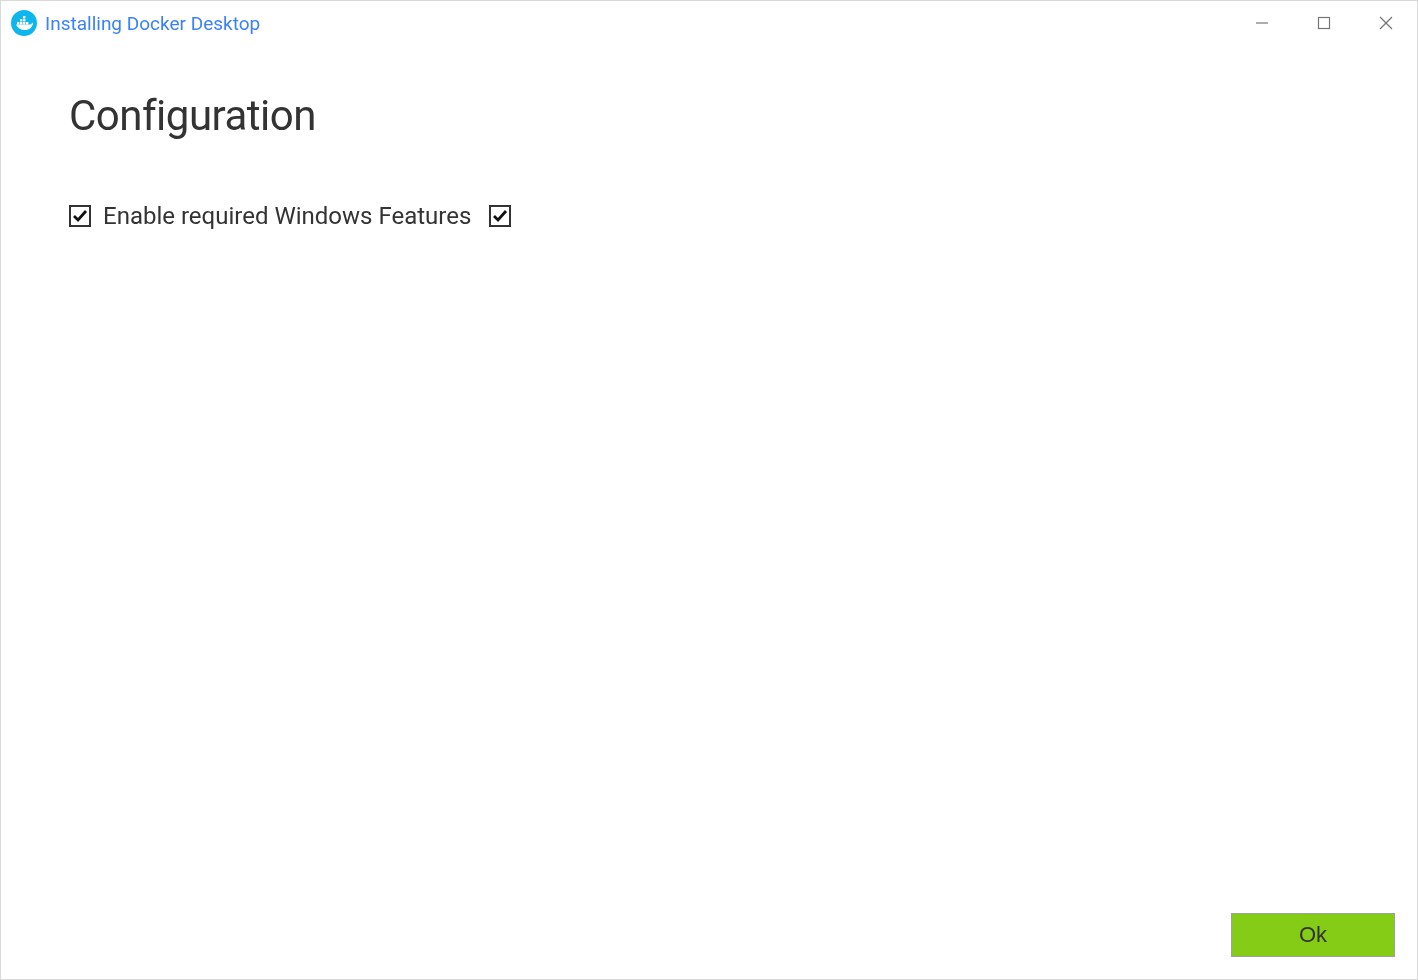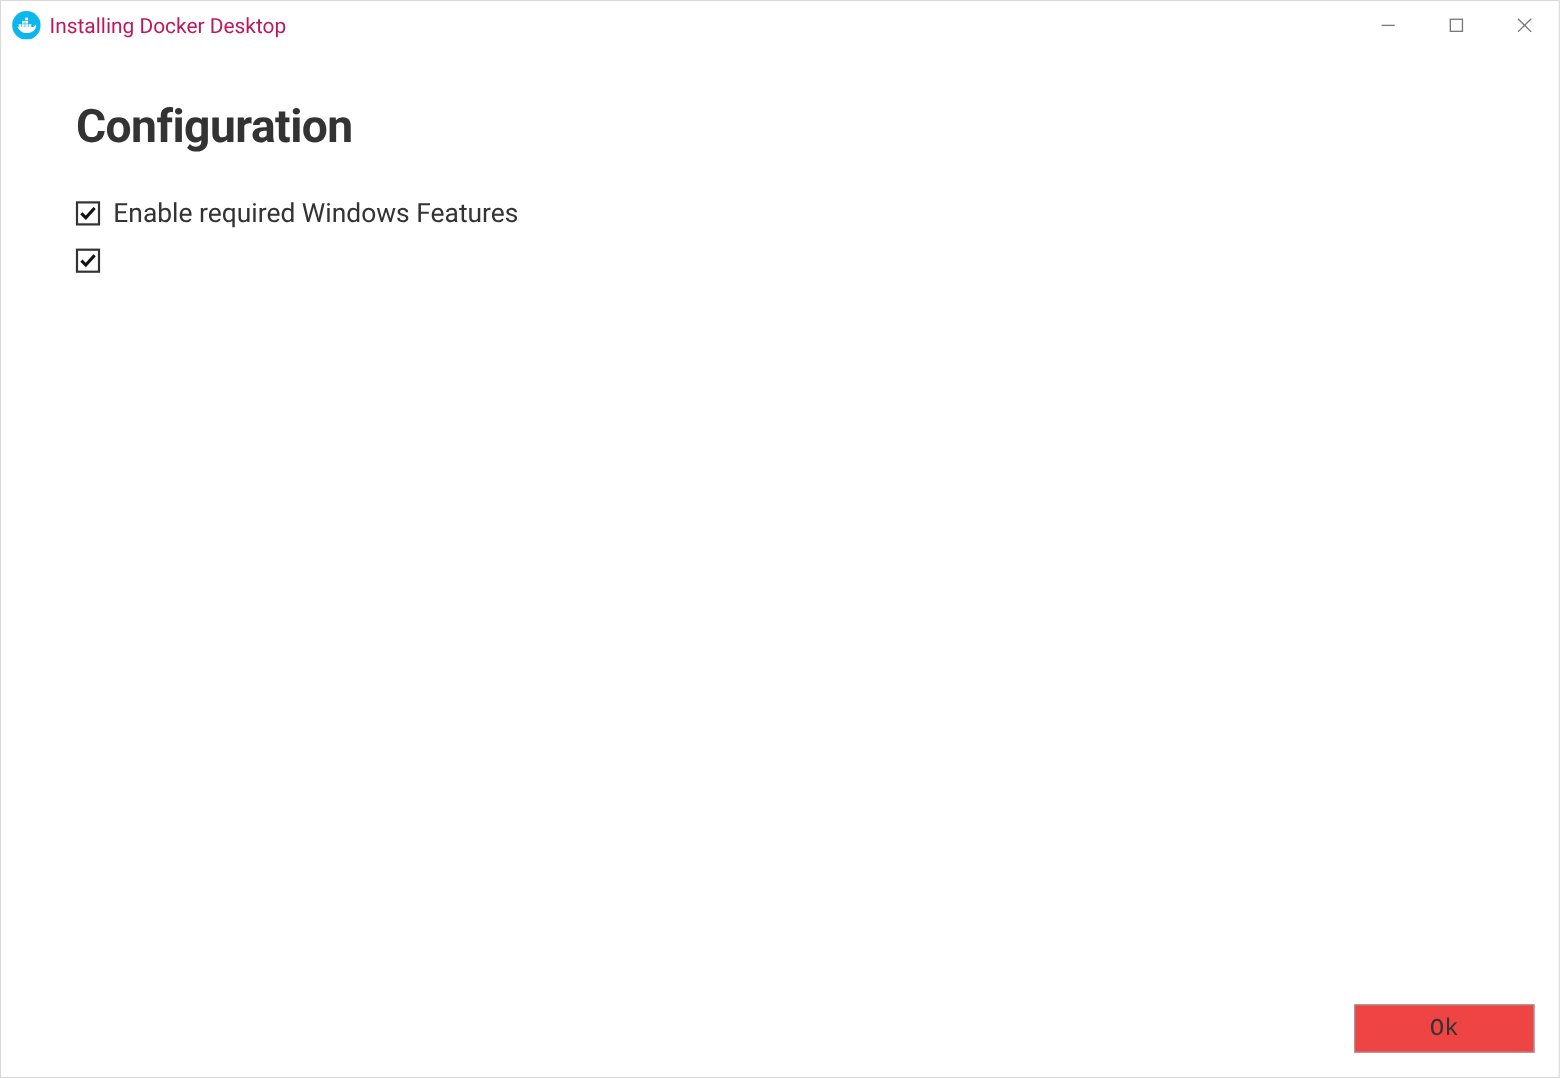--- a/index.html
+++ b/index.html
@@ -33,21 +33,21 @@
       display: flex;
       align-items: center;
       gap: 8px;
     }
     .app-icon {
       width: 26px;
       height: 26px;
       flex-shrink: 0;
     }
     .window-title {
-      color: #be185d;
+      color: #3b82f6;
       font-size: 19px;
       font-weight: 400;
     }
     .window-controls {
       margin-left: auto;
       display: flex;
       height: 100%;
     }
     .win-ctrl {
       width: 62px;
@@ -63,28 +63,28 @@
       stroke-width: 1.2;
       fill: none;
     }
     .content {
       flex: 1;
       padding: 46px 60px 20px 68px;
       position: relative;
     }
     .page-title {
       font-size: 42px;
-      font-weight: 700;
+      font-weight: 400;
       color: #333;
-      margin-bottom: 40px;
+      margin-bottom: 62px;
       letter-spacing: -0.5px;
     }
     .options {
       display: flex;
-      flex-direction: column;
+      flex-direction: row;
       gap: 18px;
     }
     .option-row {
       display: flex;
       align-items: center;
       gap: 12px;
     }
     .checkbox {
       width: 22px;
       height: 22px;
@@ -111,25 +111,25 @@
     }
     .footer {
       position: absolute;
       bottom: 22px;
       right: 22px;
     }
     .ok-button {
       width: 164px;
       height: 44px;
       border: 1px solid #a0a0a0;
-      background: #ef4444;
+      background: #84cc16;
       font-size: 22px;
       color: #333;
       cursor: pointer;
-      font-family: Liberation Mono, monospace;
+      font-family: Liberation Sans, sans-serif;
     }
   </style>
 </head>
 <body>
 
 <div class="window">
   <div class="titlebar">
     <div class="titlebar-left">
       <span class="app-icon">
         <svg viewBox="0 0 26 26">

